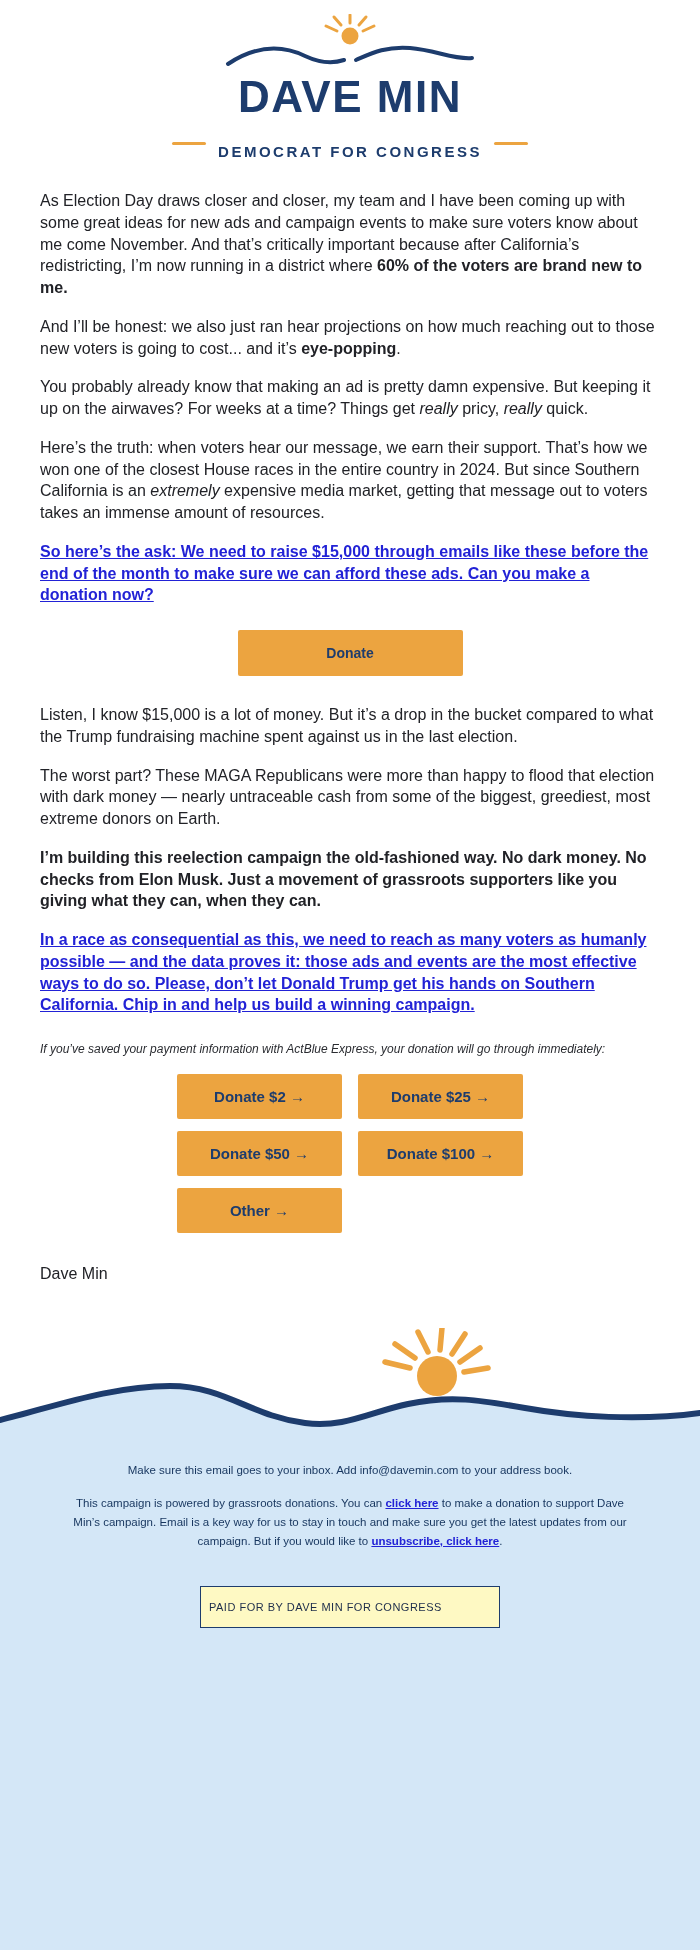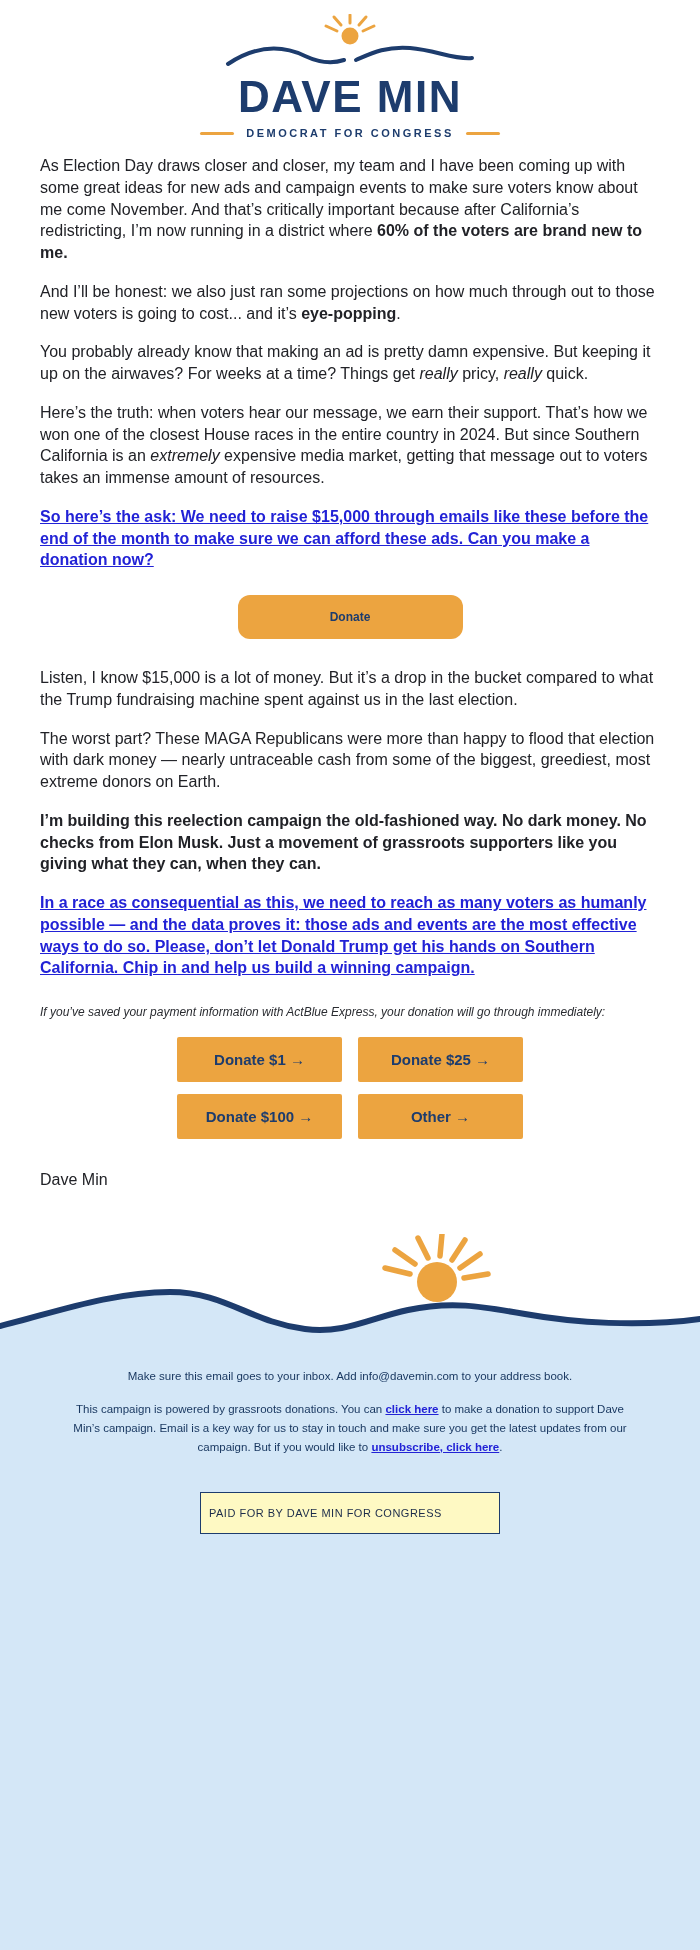--- a/index.html
+++ b/index.html
@@ -12,32 +12,32 @@
   *{box-sizing:border-box;}
   html,body{margin:0;padding:0;background:#ffffff;}
   body{font-family:"Liberation Sans", sans-serif;color:var(--ink);}
   .page{width:700px;min-height:1950px;margin:0 auto;background:#ffffff;display:flex;flex-direction:column;}
   
   .logo{padding:14px 0 4px;text-align:center;}
   .logo svg{display:block;margin:0 auto;}
   .logo-title{font-size:44px;font-weight:900;letter-spacing:1.5px;color:var(--navy);line-height:1.05;margin-top:2px;}
   .logo-sub{display:flex;align-items:center;justify-content:center;gap:12px;margin-top:7px;}
   .logo-sub .rule{display:inline-block;width:34px;height:3px;background:var(--orange);border-radius:2px;}
-  .logo-sub .sub-text{font-size:11px;font-weight:700;letter-spacing:2.5px;color:var(--navy);}
+  .logo-sub .sub-text{font-size:15px;font-weight:700;letter-spacing:2.5px;color:var(--navy);margin-top:16px;}
   
-  .content{width:620px;margin:12px auto 0;}
+  .content{width:620px;margin:26px auto 0;}
   .content p{font-size:16px;line-height:1.36;margin:0 0 17px;}
   .content p.ask{margin:4px 0 14px;}
   .ask a{color:var(--link);font-weight:700;text-decoration:underline;}
   em{font-style:italic;}
   strong{font-weight:700;}
   
   .donate-main-wrap{text-align:center;margin:24px 0 28px;}
   .donate-main{display:inline-block;width:225px;padding:15px 6px;background:var(--orange);color:var(--navy);
-    font-size:12px;font-weight:700;text-decoration:none;text-align:center;border-radius:12px;}
+    font-size:14px;font-weight:700;text-decoration:none;text-align:center;border-radius:2px;}
   
   .express-note{font-size:12px;font-style:italic;color:#2a2c31;margin:26px 0 18px;}
   .donate-grid{width:346px;margin:0 auto;display:grid;grid-template-columns:1fr 1fr;gap:12px 16px;}
   .donate-grid a{display:block;padding:14px 0;background:var(--orange);color:var(--navy);
     font-size:15px;font-weight:700;text-decoration:none;text-align:center;border-radius:2px;}
   .signoff{margin-top:30px;}
   .signoff p{margin:0 0 19px;}
   
   .footer-art{display:block;width:700px;height:118px;margin-top:24px;}
   .footer-panel{background:var(--sky);flex:1;padding:10px 40px 16px;color:#16355e;}
@@ -71,21 +71,21 @@
       <span class="rule"></span>
       <span class="sub-text">DEMOCRAT FOR CONGRESS</span>
       <span class="rule"></span>
     </div>
   </div>
 
   <div class="content">
 
     <p><span>As Election Day draws closer and closer, my team and I have been coming up with some great ideas for new ads and campaign events to make sure voters know about me come November. And that’s critically important because after California’s redistricting, I’m now running in a district where </span><strong>60% of the voters are brand new to me.</strong></p>
 
-    <p><span>And I’ll be honest: we also just ran some projections on how much through out to those new voters is going to cost... and it’s </span><strong>eye-popping</strong><span>.</span></p>
+    <p><span>And I’ll be honest: we also just ran hear projections on how much reaching out to those new voters is going to cost... and it’s </span><strong>eye-popping</strong><span>.</span></p>
 
     <p><span>You probably already know that making an ad is pretty damn expensive. But keeping it up on the airwaves? For weeks at a time? Things get </span><em>really</em><span> pricy, </span><em>really</em><span> quick.</span></p>
 
     <p><span>Here’s the truth: when voters hear our message, we earn their support. That’s how we won one of the closest House races in the entire country in 2024. But since Southern California is an </span><em>extremely</em><span> expensive media market, getting that message out to voters takes an immense amount of resources.</span></p>
 
     <p class="ask"><a href="#">So here’s the ask: We need to raise $15,000 through emails like these before the end of the month to make sure we can afford these ads. Can you make a donation now?</a></p>
 
     <div class="donate-main-wrap">
       <a href="#" class="donate-main">Donate</a>
     </div>
@@ -94,22 +94,23 @@
 
     <p>The worst part? These MAGA Republicans were more than happy to flood that election with dark money — nearly untraceable cash from some of the biggest, greediest, most extreme donors on Earth.</p>
 
     <p><strong>I’m building this reelection campaign the old-fashioned way. No dark money. No checks from Elon Musk. Just a movement of grassroots supporters like you giving what they can, when they can.</strong></p>
 
     <p class="ask"><a href="#">In a race as consequential as this, we need to reach as many voters as humanly possible — and the data proves it: those ads and events are the most effective ways to do so. Please, don’t let Donald Trump get his hands on Southern California. Chip in and help us build a winning campaign.</a></p>
 
     <div class="express-note">If you’ve saved your payment information with ActBlue Express, your donation will go through immediately:</div>
 
     <div class="donate-grid">
-      <a href="#">Donate $1 →</a>
+      <a href="#">Donate $2 →</a>
       <a href="#">Donate $25 →</a>
+      <a href="#">Donate $50 →</a>
       <a href="#">Donate $100 →</a>
       <a href="#">Other →</a>
     </div>
 
     <div class="signoff">
       <p>Dave Min</p>
     </div>
   </div>
 
   <svg class="footer-art" viewBox="0 0 700 118" preserveAspectRatio="none" aria-hidden="true">

